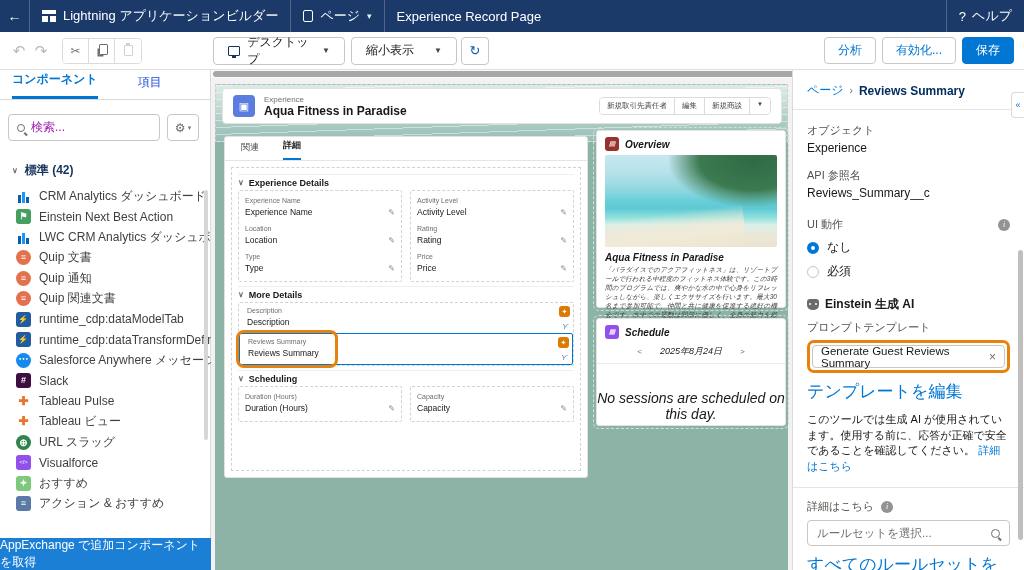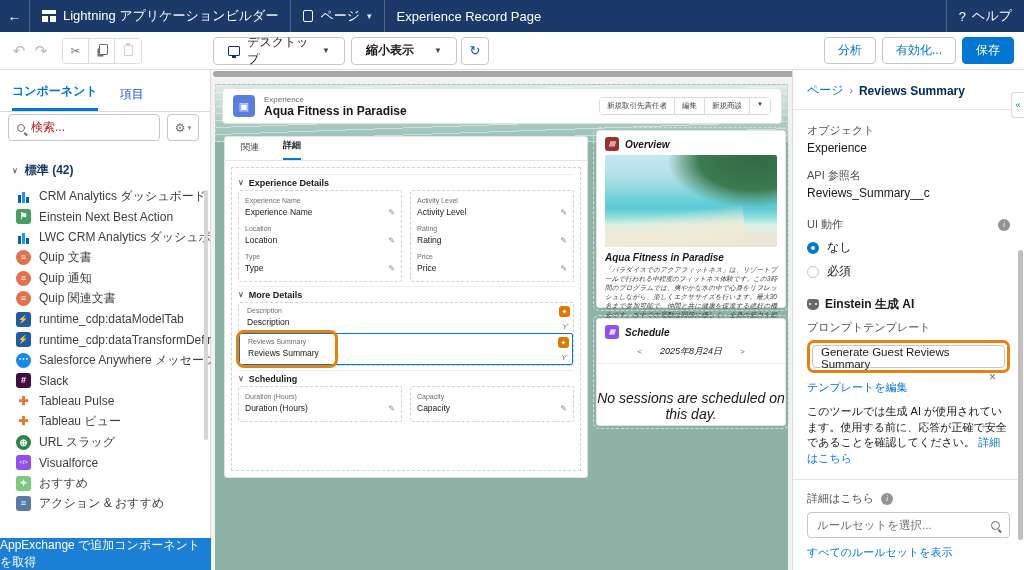--- a/index.html
+++ b/index.html
@@ -25,41 +25,41 @@
   .tb-ic { color:#b9b7b4; font-size:15px; width:22px; text-align:center; cursor:default; }
   .tb-group { display:flex; border:1px solid #dddbda; border-radius:4px; margin-left:10px; overflow:hidden; }
   .tb-cell { width:26px; height:24px; display:flex; align-items:center; justify-content:center; border-right:1px solid #dddbda; color:#706e6b; font-size:12px; cursor:pointer; background:#fff; }
   .tb-cell:last-child { border-right:none; }
   .tb-cell.dis { color:#d3d1cf; cursor:default; }
   .ic-copy { width:9px; height:11px; border:1.5px solid #706e6b; border-radius:1px; box-shadow:-3px 3px 0 -1.5px #706e6b; margin-left:3px; margin-bottom:3px; }
   .ic-paste { width:9px; height:11px; border:1.5px solid #d3d1cf; border-radius:1px; position:relative; }
   .ic-paste:before { content:""; position:absolute; left:1px; top:-3px; width:4px; height:2px; background:#d3d1cf; }
   .select { height:28px; border:1px solid #c9c7c5; border-radius:4px; background:#fff; display:flex; align-items:center; padding:0 14px; font-size:12px; color:#181818; gap:7px; cursor:pointer; }
   .sel-device { position:absolute; left:213px; width:132px; }
-  .sel-zoom { position:absolute; left:351px; width:106px;font-weight:bold; }
+  .sel-zoom { position:absolute; left:351px; width:106px; }
   .refresh-btn { position:absolute; left:461px; width:28px; height:28px; border:1px solid #c9c7c5; border-radius:4px; background:#fff; color:#0b5cab; font-size:13px; display:flex; align-items:center; justify-content:center; cursor:pointer; }
   .ic-monitor { width:13px; height:10px; border:1.5px solid #16325c; border-radius:1px; position:relative; }
   .ic-monitor:after { content:""; position:absolute; left:3px; bottom:-3px; width:4px; height:2px; background:#16325c; }
   .sel-caret { margin-left:auto; font-size:8px; color:#444; }
   .tb-right { position:absolute; right:10px; top:5px; display:flex; gap:6px; }
   .btn { height:27px; border-radius:4px; font-size:12px; padding:0 13px; display:flex; align-items:center; cursor:pointer; font-family:"Liberation Sans",sans-serif; }
   .btn-neutral { background:#fff; border:1px solid #c9c7c5; color:#0176d3; }
   .btn-brand { background:#0176d3; border:1px solid #0176d3; color:#fff; }
 
   
   .hscroll { position:absolute; left:211px; top:70px; width:813px; height:8px; background:#fbfbfb; }
   .hscroll .thumb { position:absolute; left:2px; top:1px; width:625px; height:6px; border-radius:3px; background:#a9a7a5; }
 
   
   .sidebar { position:absolute; left:0; top:70px; width:211px; height:500px; background:#fff; border-right:1px solid #dddbda; }
-  .sb-tabs { height:30px; border-bottom:1px solid #dddbda; display:flex; align-items:flex-end; padding:0 12px; gap:22px;margin-top:12px; }
+  .sb-tabs { height:30px; border-bottom:1px solid #dddbda; display:flex; align-items:flex-end; padding:0 12px; gap:40px; }
   .sb-tab { font-size:12px; padding-bottom:8px; color:#1d4ed8; cursor:pointer; }
   .sb-tab.active { color:#0176d3; border-bottom:3px solid #0176d3; font-weight:bold; }
   .sb-search { position:absolute; left:8px; top:44px; display:flex; gap:7px; }
-  .search-input { width:152px; height:27px; border:1px solid #c9c7c5; border-radius:4px; display:flex; align-items:center; padding:0 8px; gap:6px; color:#b91c1c; font-size:12px; background:#fff; }
+  .search-input { width:152px; height:27px; border:1px solid #c9c7c5; border-radius:4px; display:flex; align-items:center; padding:0 8px; gap:6px; color:#a21caf; font-size:12px; background:#fff; }
   .mag { width:8px; height:8px; border:1.5px solid #706e6b; border-radius:50%; position:relative; flex:none; }
   .mag:after { content:""; position:absolute; left:7px; top:7px; width:4px; height:1.5px; background:#706e6b; transform:rotate(45deg); transform-origin:0 0; }
   .gear-btn { width:32px; height:27px; border:1px solid #c9c7c5; border-radius:4px; display:flex; align-items:center; justify-content:center; gap:2px; color:#706e6b; font-size:12px; cursor:pointer; background:#fff; }
   .sb-section { position:absolute; left:12px; top:92px; font-size:12px; font-weight:bold; color:#16325c; display:flex; gap:7px; align-items:center; }
   .comp-list { position:absolute; left:0; top:116px; width:204px; list-style:none; }
   .comp-list li { display:flex; align-items:center; gap:8px; height:20.5px; padding-left:16px; font-size:12px; color:#3e3e3c; cursor:grab; white-space:nowrap; }
   .ci { width:15px; height:15px; border-radius:3px; color:#fff; font-size:9px; line-height:15px; text-align:center; flex:none; font-weight:bold; }
   .ci.bars { background:
       linear-gradient(#0b5cab,#0b5cab) 2px 6px/3px 8px no-repeat,
       linear-gradient(#1b96ff,#1b96ff) 6px 3px/3px 11px no-repeat,
@@ -143,23 +143,23 @@
   .pval { font-size:12px; color:#181818; margin-top:3px; }
   .row-between { display:flex; align-items:center; justify-content:space-between; }
   .info-ic { width:12px; height:12px; border-radius:50%; background:#939393; color:#fff; font-size:8px; line-height:12px; text-align:center; font-style:italic; font-family:"Liberation Serif",serif; }
   .radio-row { display:flex; align-items:center; gap:8px; margin-top:7px; font-size:12px; color:#181818; cursor:pointer; }
   .radio { width:12px; height:12px; border-radius:50%; border:1px solid #c9c7c5; background:#fff; flex:none; }
   .radio.checked { border:4px solid #0176d3; }
   .einstein-head { display:flex; align-items:center; gap:6px; margin-top:16px; font-size:12px; font-weight:bold; color:#181818; }
   .einstein-ic { width:12px; height:11px; border-radius:3px 3px 5px 5px; background:#6b6b6b; position:relative; }
   .einstein-ic:before { content:""; position:absolute; left:2px; top:4px; width:2px; height:2px; border-radius:50%; background:#fff; box-shadow:6px 0 0 #fff; }
   .prompt-wrap { margin-top:5px; border:3px solid #e8820d; border-radius:7px; padding:2px; }
-  .prompt-input { height:23px; border:1px solid #c9c7c5; border-radius:4px; display:flex; align-items:center; padding:0 8px; font-size:11.5px; color:#181818; background:#fff;flex-direction:column; }
+  .prompt-input { height:23px; border:1px solid #c9c7c5; border-radius:4px; display:flex; align-items:center; padding:0 8px; font-size:11.5px; color:#181818; background:#fff; }
   .prompt-x { margin-left:auto; color:#706e6b; font-size:12px; cursor:pointer; }
-  .plink { color:#0176d3; font-size:11px; margin-top:7px; cursor:pointer; }
+  .plink { color:#0176d3; font-size:17px; margin-top:7px; cursor:pointer; }
   .pdisc { font-size:11px; line-height:15.5px; color:#181818; margin-top:9px; }
   .pdisc a { color:#0176d3; text-decoration:none; cursor:pointer; }
   .ruleset-input { margin-top:6px; height:26px; border:1px solid #c9c7c5; border-radius:4px; display:flex; align-items:center; padding:0 9px; font-size:11.5px; color:#706e6b; background:#fff; }
   .ruleset-input .mag { margin-left:auto; width:9px; height:9px; border-color:#706e6b; }
 
   .panel-vscroll { position:absolute; right:1px; top:250px; width:5px; height:290px; border-radius:3px; background:#c1bfbd; }
   .edge-tab { position:absolute; right:0; top:92px; width:13px; height:26px; background:#fff; border:1px solid #dddbda; border-right:none; border-radius:4px 0 0 4px; color:#0176d3; font-size:9px; display:flex; align-items:center; justify-content:center; cursor:pointer; }
 </style>
 </head>
 <body>

